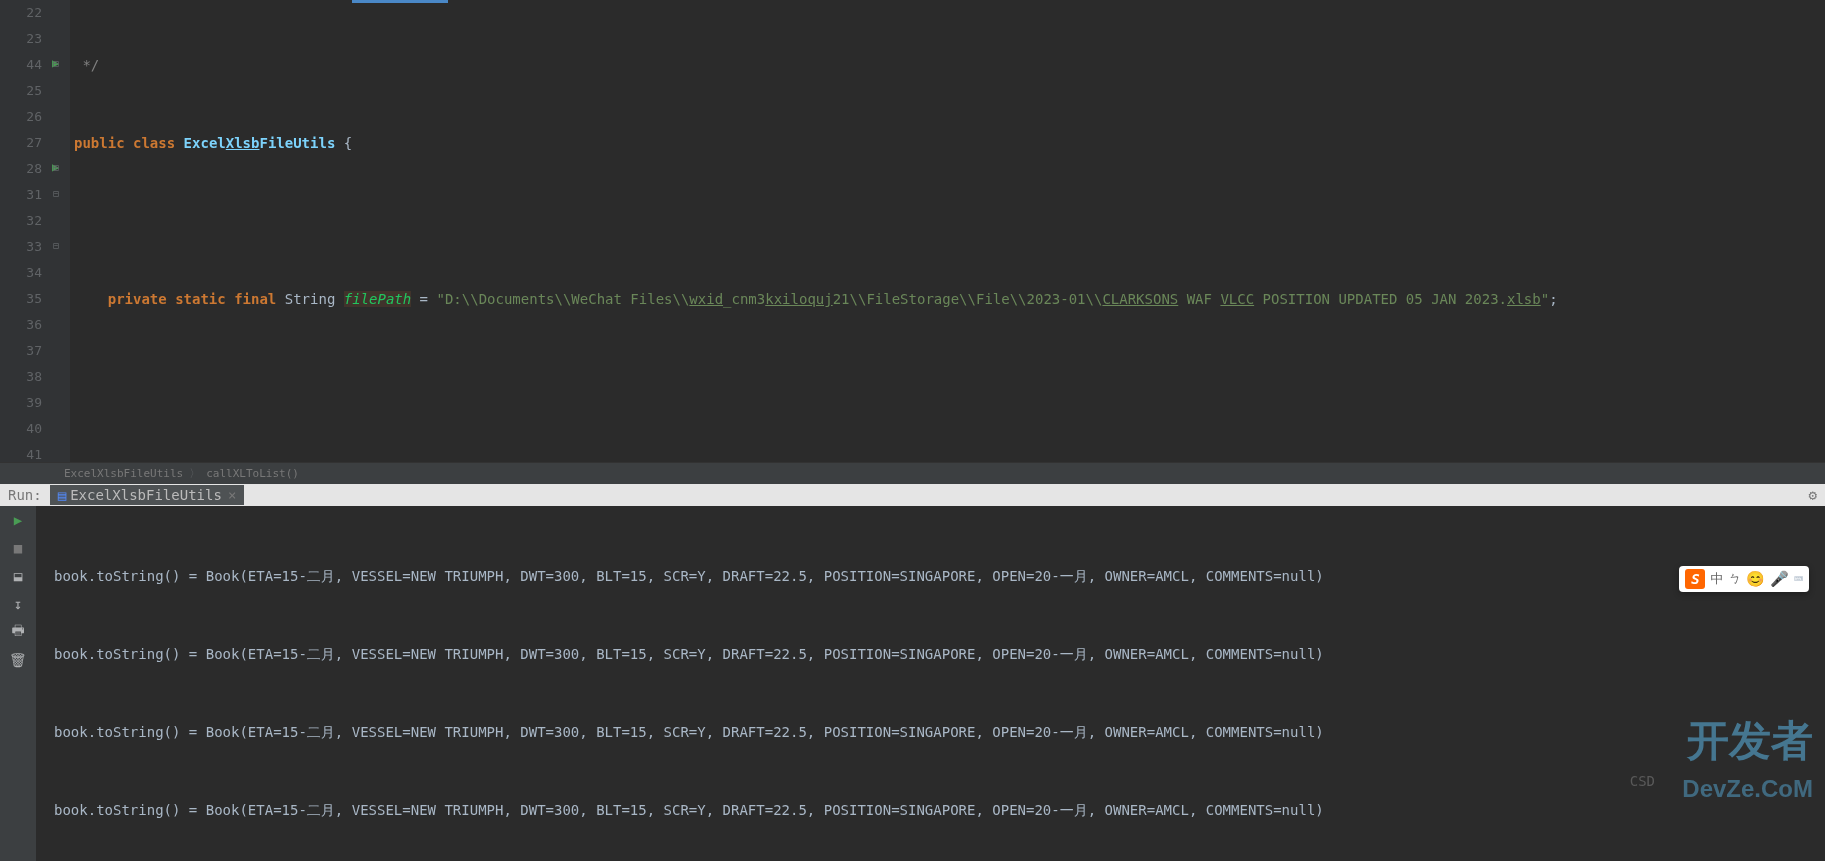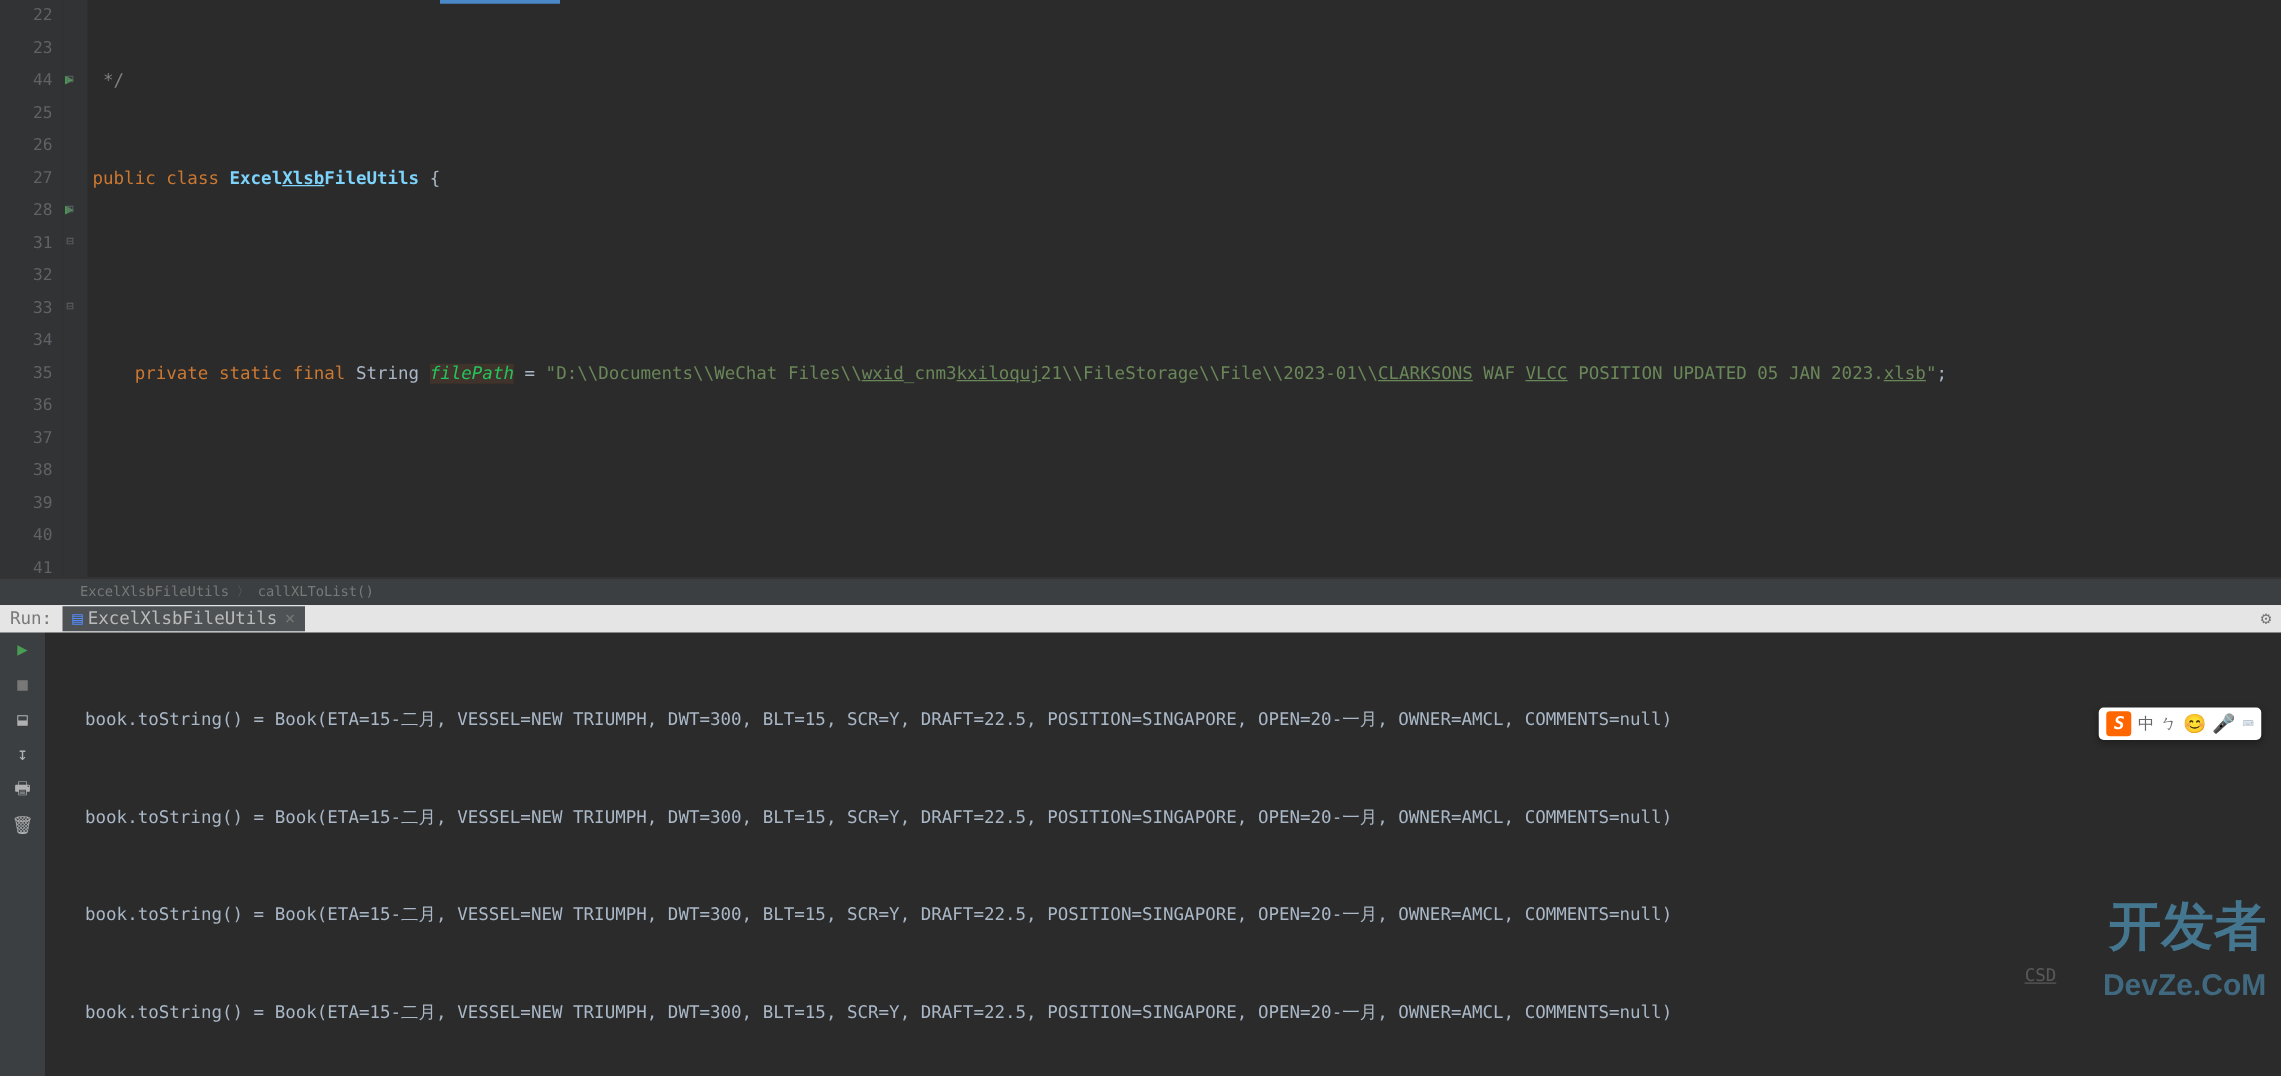--- a/index.html
+++ b/index.html
@@ -58,21 +58,21 @@
       overflow: hidden;
       padding-left: 4px;
     }
     .code-line {
       height: 26px;
       display: block;
     }
     .comment { color: #808080; }
     .comment-tag { color: #629755; font-style: italic; text-decoration: underline; }
     .comment-date { color: #629755; font-style: italic; }
-    .keyword { color: #cc7832; }
+    .keyword { color: #cc7832; font-weight: bold; }
     .class-name { color: #7dd3fc; font-weight: bold; }
     .string { color: #6a8759; }
     .highlighted-var { background: #40332b; color: #22c55e; font-style: italic; }
     .underline { text-decoration: underline; }
     
     .breadcrumb {
       height: 22px;
       background: #3c3f41;
       border-top: 1px solid #323232;
       display: flex;
@@ -144,21 +144,21 @@
       cursor: pointer;
       display: flex;
       align-items: center;
       justify-content: center;
     }
     .toolbar-icon.green { color: #499c54; }
     .toolbar-icon.gray { color: #787878; }
     .run-output {
       flex: 1;
       padding-top: 26px;
-      padding-left: 32px;
+      padding-left: 18px;
       line-height: 26px;
       color: #a9b7c6;
       white-space: pre;
       overflow: hidden;
     }
     .output-line {
       height: 26px;
     }
     
     .watermark-kaifa {
@@ -176,26 +176,25 @@
       right: 12px;
       bottom: 58px;
       font-size: 24px;
       font-weight: bold;
       color: rgba(86, 168, 211, 0.5);
       font-family: sans-serif;
       pointer-events: none;
     }
     .watermark-csdn {
       position: absolute;
-      right: 180px;
+      right: 170px;
       bottom: 72px;
       font-size: 14px;
       color: rgba(120, 120, 120, 0.6);
       pointer-events: none;
-      text-decoration: underline;
     }
     .ime-widget {
       position: absolute;
       right: 16px;
       top: 566px;
       background: #ffffff;
       border-radius: 4px;
       padding: 3px 6px;
       display: flex;
       align-items: center;

